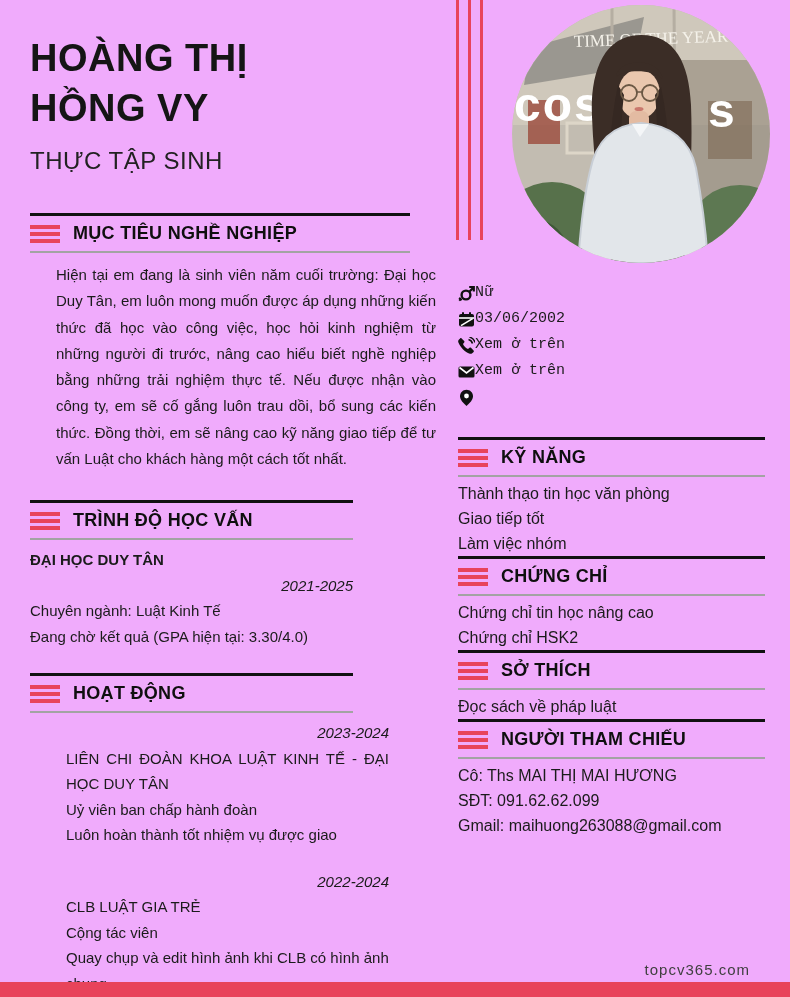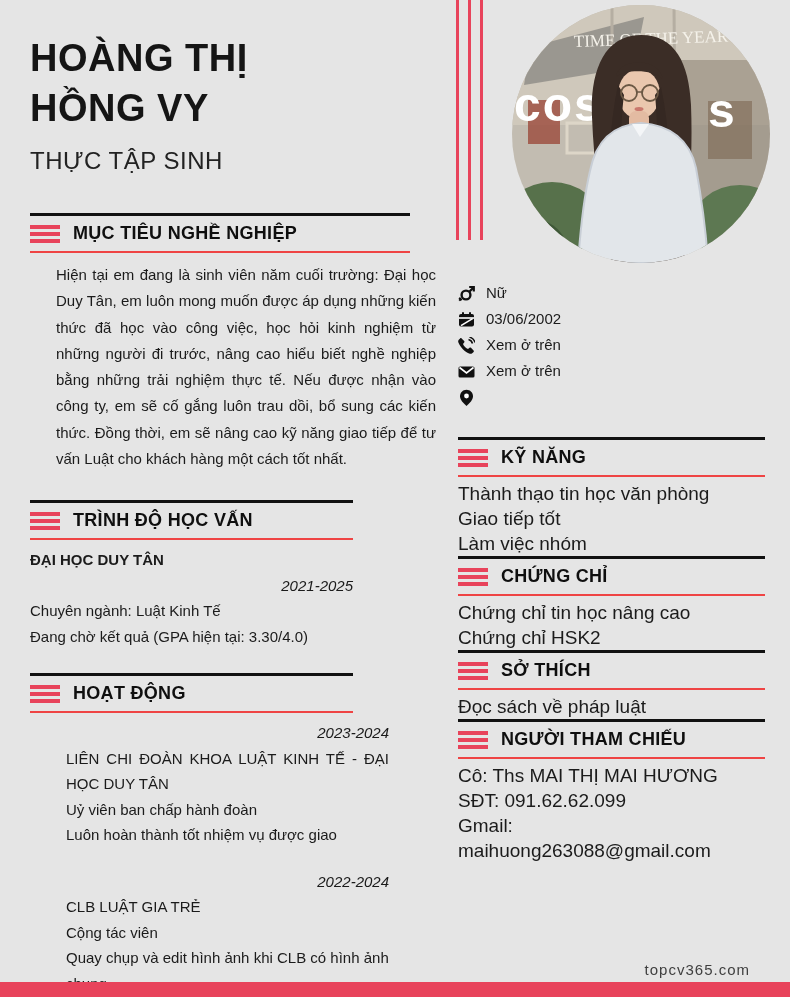--- a/index.html
+++ b/index.html
@@ -1,37 +1,37 @@
 <!DOCTYPE html>
 <html style="--accent: #E8435B;"><head>
 <meta charset="utf-8">
 <style>
   * { margin:0; padding:0; box-sizing:border-box; }
   html,body { background:#ffffff; }
   .page {
     position:relative; width:790px; height:997px; margin:0 auto;
-    background:#e5e5e5; overflow:hidden;
+    background:#f0abfc; overflow:hidden;
     font-family:"Liberation Sans", sans-serif; color:#1b1b1b;
   }
 
   
   .name-block { position:absolute; left:30px; top:33px; width:400px; }
   .name { font-size:38px; font-weight:bold; line-height:50px; color:#151515; letter-spacing:.5px; }
   .job-title { margin-top:14px; font-size:24px; color:#222; letter-spacing:.5px; }
 
   .red-lines { position:absolute; left:456px; top:0; height:240px; display:flex; }
   .red-lines i { display:block; width:3px; height:100%; background:var(--accent); }
   .red-lines i + i { margin-left:9px; }
 
   .photo-wrap { position:absolute; left:512px; top:5px; width:258px; height:258px;
     border-radius:50%; overflow:hidden; }
   .photo-wrap svg { display:block; }
 
   
-  .sec-head { border-top:3px solid #111; border-bottom:2px solid #ef4444;
+  .sec-head { border-top:3px solid #111; border-bottom:2px solid #a3a3a3;
     display:flex; align-items:center; gap:13px; padding:5px 0; }
   .hamburger { display:flex; flex-direction:column; gap:3px; width:30px; flex:0 0 30px; }
   .hamburger i { display:block; height:4px; background:var(--accent); }
   .sec-title { font-size:18px; font-weight:bold; line-height:25px; color:#0f0f0f; letter-spacing:.3px; }
 
   
   .left-col { position:absolute; left:30px; top:213px; width:380px; }
   .sec { margin:0; }
   .sec-objective { width:380px; }
   .sec-education, .sec-activities { width:323px; }
@@ -43,27 +43,27 @@
   .edu-list { padding-top:7px; font-size:15px; line-height:25.5px; }
   .edu-school { font-weight:bold; }
   .period { font-style:italic;text-align:right; }
 
   .activity { padding-top:7px; font-size:15px; line-height:25.5px; width:323px;margin-left:36px; }
   .activity + .activity { margin-top:14px; }
   .activity .org { text-align:justify; }
 
   
   .contact { position:absolute; left:458px; top:280px; width:307px; font-size:15px; }
-  .contact-row { display:flex; gap:11px; line-height:26px; }
+  .contact-row { display:flex; line-height:26px;font-family:Liberation Mono, monospace; }
   .contact-row .ci { width:17px; flex:0 0 17px; display:flex; align-items:center; justify-content:center; }
   .contact-row .ci svg { display:block; }
   .contact-row .cv-val { max-width:215px; }
 
   .right-sections { position:absolute; left:458px; top:437px; width:307px; }
-  .rsec-list { padding-top:4px; font-size:19px; line-height:25px; }
+  .rsec-list { padding-top:4px; font-size:16px; line-height:25px; }
 
   
   .watermark { position:absolute; right:40px; bottom:19px; font-family:Liberation Sans, sans-serif;
     font-size:15px; color:#3f3f3f; letter-spacing:1px; }
   .bottom-bar { position:absolute; left:0; bottom:0; width:100%; height:15px; background:var(--accent); }
 
   :root { --accent:#E8435B; }
 </style>
 </head>
 <body>

